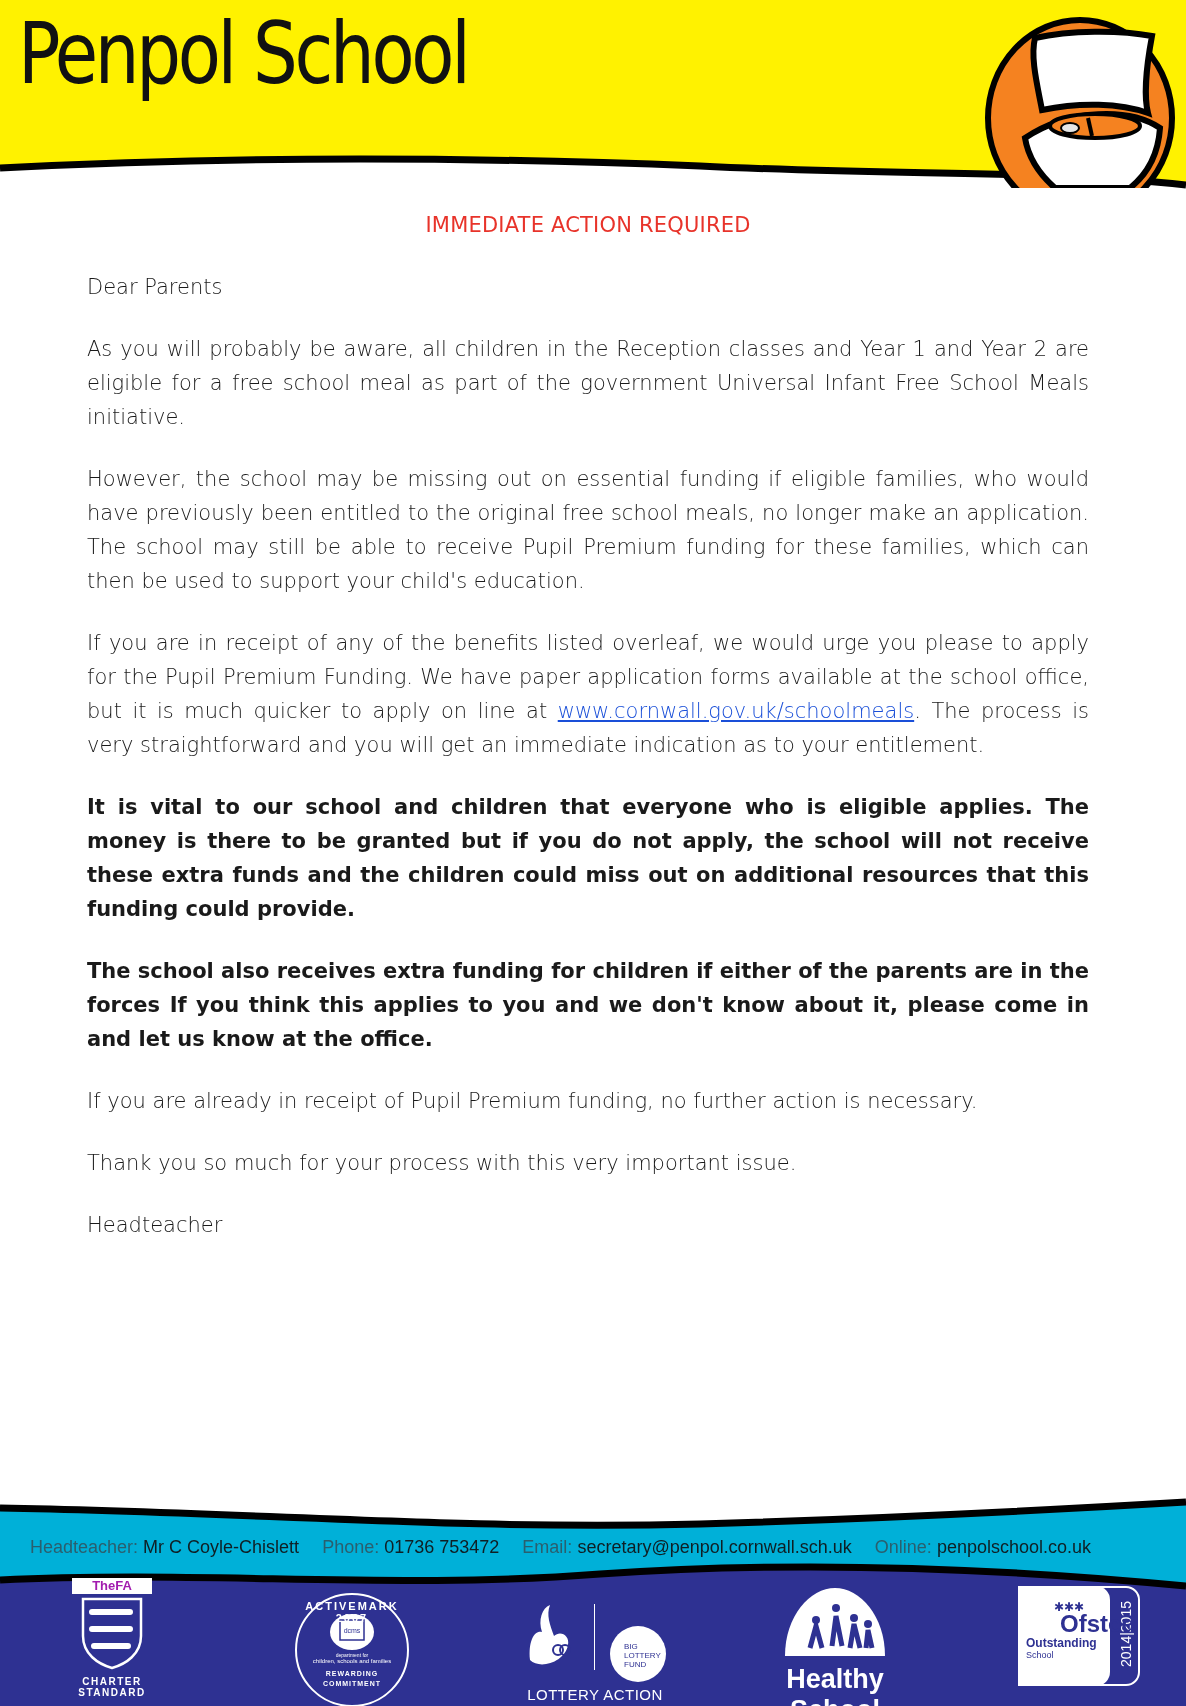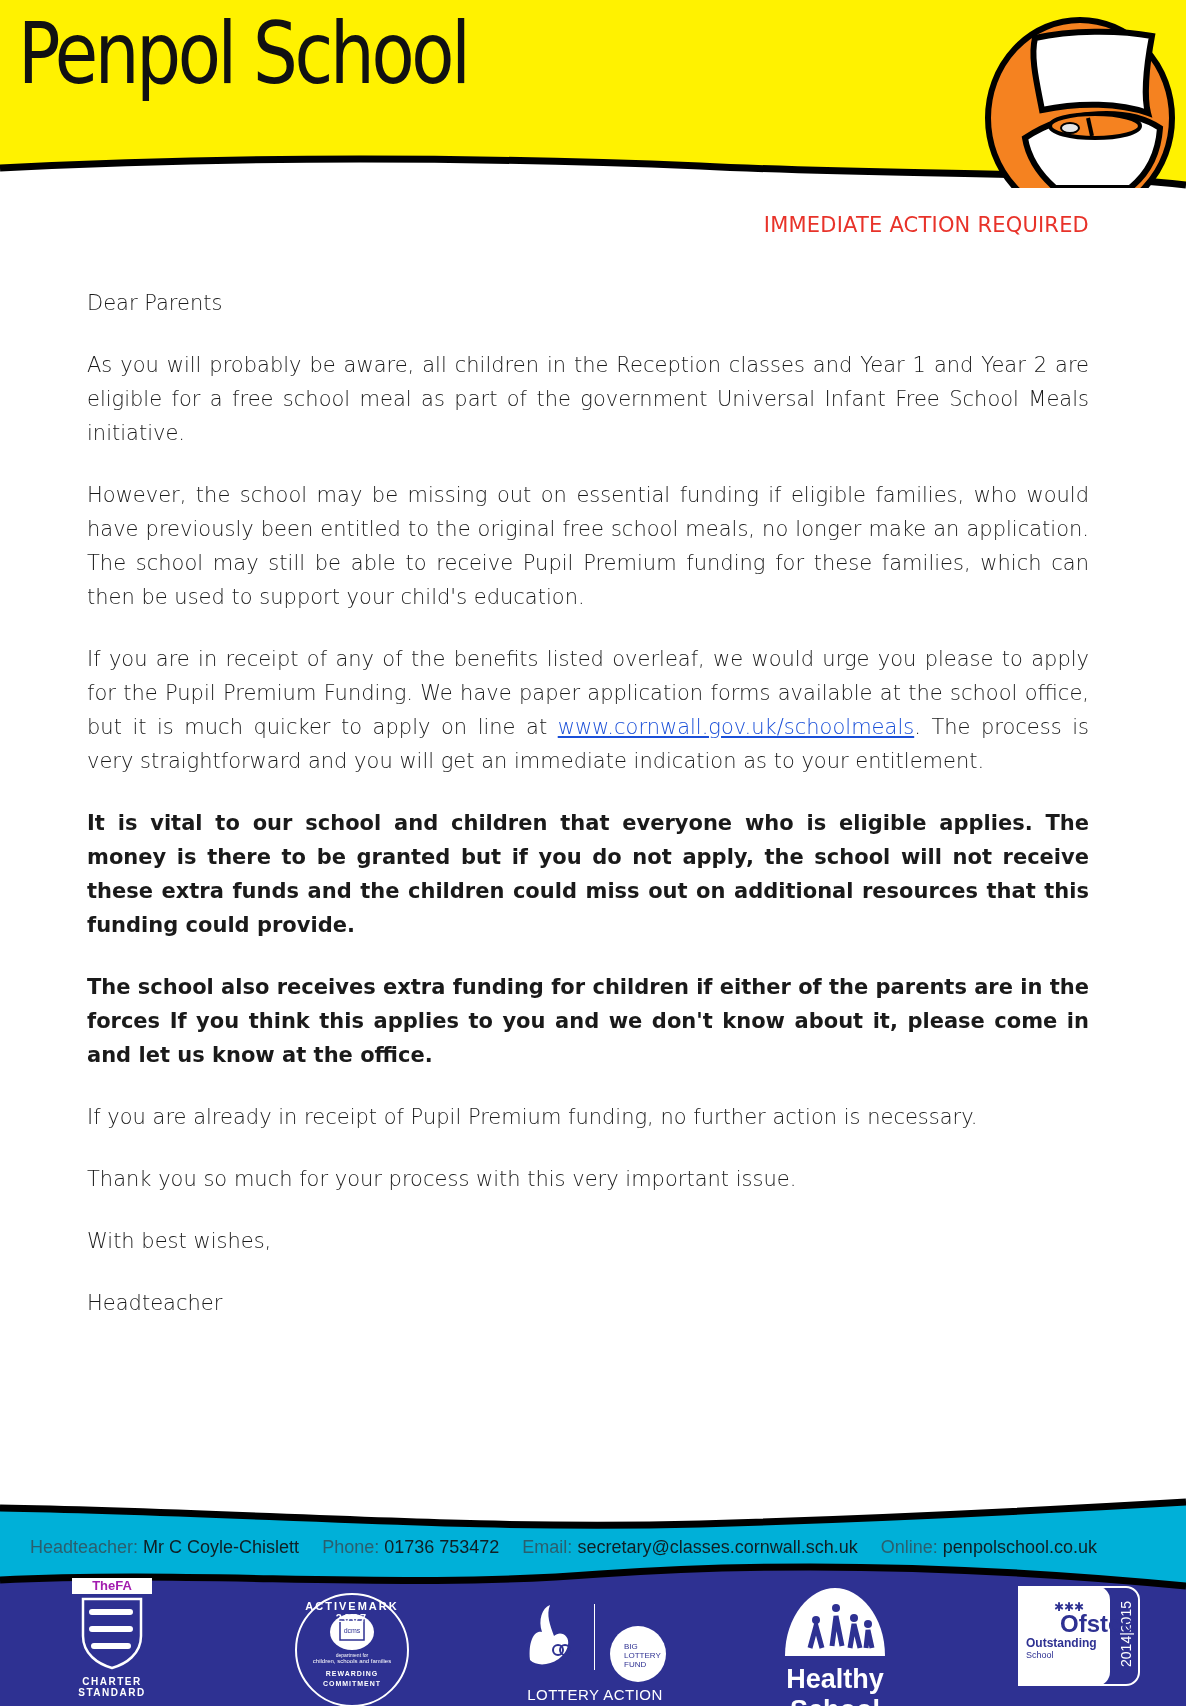--- a/index.html
+++ b/index.html
@@ -22,22 +22,22 @@
     }
     .crest { position: absolute; left: 920px; top: 8px; width: 266px; height: 180px; }
 
     
     .letter {
       position: absolute; left: 87px; top: 200px; width: 1002px;
       font-family: "DejaVu Sans", sans-serif; font-size: 21px; line-height: 34px;
       color: #1a1a1a;
     }
     .notice {
-      text-align: right; color: #e8332a; font-size: 21px; letter-spacing: 0.2px;
-      margin: 8px 0 44px 0; margin-left: 0;
+      text-align: center; color: #e8332a; font-size: 21px; letter-spacing: 0.2px;
+      margin: 8px 0 28px 0; margin-left: 0;
       padding-left: 0;
     }
     .letter p { margin: 0 0 28px 0; text-align: justify; font-weight: 300; }
     .letter p.bold { font-weight: bold; }
     .letter a { color: #1a4fd8; text-decoration: underline; }
     .sig { margin: 0; }
 
     
     .footer { position: absolute; left: 0; top: 1490px; width: 1186px; height: 216px; }
     .footer svg.bg { position: absolute; left: 0; top: 0; }
@@ -82,40 +82,39 @@
   <p><span>If you are in receipt of any of the benefits listed overleaf, we would urge you please to apply for the Pupil Premium Funding. We have paper application forms available at the school office, but it is much quicker to apply on line at </span><a href="#">www.cornwall.gov.uk/schoolmeals</a><span>. The process is very straightforward and you will get an immediate indication as to your entitlement.</span></p>
 
   <p class="bold">It is vital to our school and children that everyone who is eligible applies. The money is there to be granted but if you do not apply, the school will not receive these extra funds and the children could miss out on additional resources that this funding could provide.</p>
 
   <p class="bold">The school also receives extra funding for children if either of the parents are in the forces If you think this applies to you and we don't know about it, please come in and let us know at the office.</p>
 
   <p>If you are already in receipt of Pupil Premium funding, no further action is necessary.</p>
 
   <p>Thank you so much for your process with this very important issue.</p>
 
-  <p>With best wishes,</p>
 
   <p class="sig">Headteacher</p>
 </div>
 
 <div class="footer">
   <svg class="bg" width="1186" height="216" viewBox="0 0 1186 216">
     <path d="M0 18 C250 22 450 40 700 34 C900 28 1050 20 1186 12 V216 H0 Z" fill="#00b0d8"></path>
     <path d="M0 18 C250 22 450 40 700 34 C900 28 1050 20 1186 12" fill="none" stroke="#000" stroke-width="7"></path>
     <path d="M0 90 C200 80 400 100 600 84 C800 70 1000 78 1186 96 V216 H0 Z" fill="#2e3192"></path>
     <path d="M0 90 C200 80 400 100 600 84 C800 70 1000 78 1186 96" fill="none" stroke="#000" stroke-width="7"></path>
   </svg>
 
   <div class="contact">
     <span class="lbl">Headteacher:</span>
     <span class="val">Mr C Coyle-Chislett</span>
     <span class="lbl">Phone:</span>
     <span class="val">01736 753472</span>
     <span class="lbl">Email:</span>
-    <span class="val">secretary@classes.cornwall.sch.uk</span>
+    <span class="val">secretary@penpol.cornwall.sch.uk</span>
     <span class="lbl">Online:</span>
     <span class="val">penpolschool.co.uk</span>
   </div>
 
   <div class="badge" style="left:72px; top:88px; width:80px;">
     <div style="background:#fff;color:#a21caf;font-weight:bold;font-size:13px;line-height:16px;">TheFA</div>
     <svg width="64" height="74" viewBox="0 0 64 74" style="display:block;margin:2px auto 0;">
       <path d="M3 3 H61 V40 C61 58 46 68 32 72 C18 68 3 58 3 40 Z" fill="none" stroke="#fff" stroke-width="2.5"></path>
       <path d="M12 16 H50 M12 33 H50 M14 50 H48" stroke="#fff" stroke-width="6" stroke-linecap="round"></path>
     </svg>

